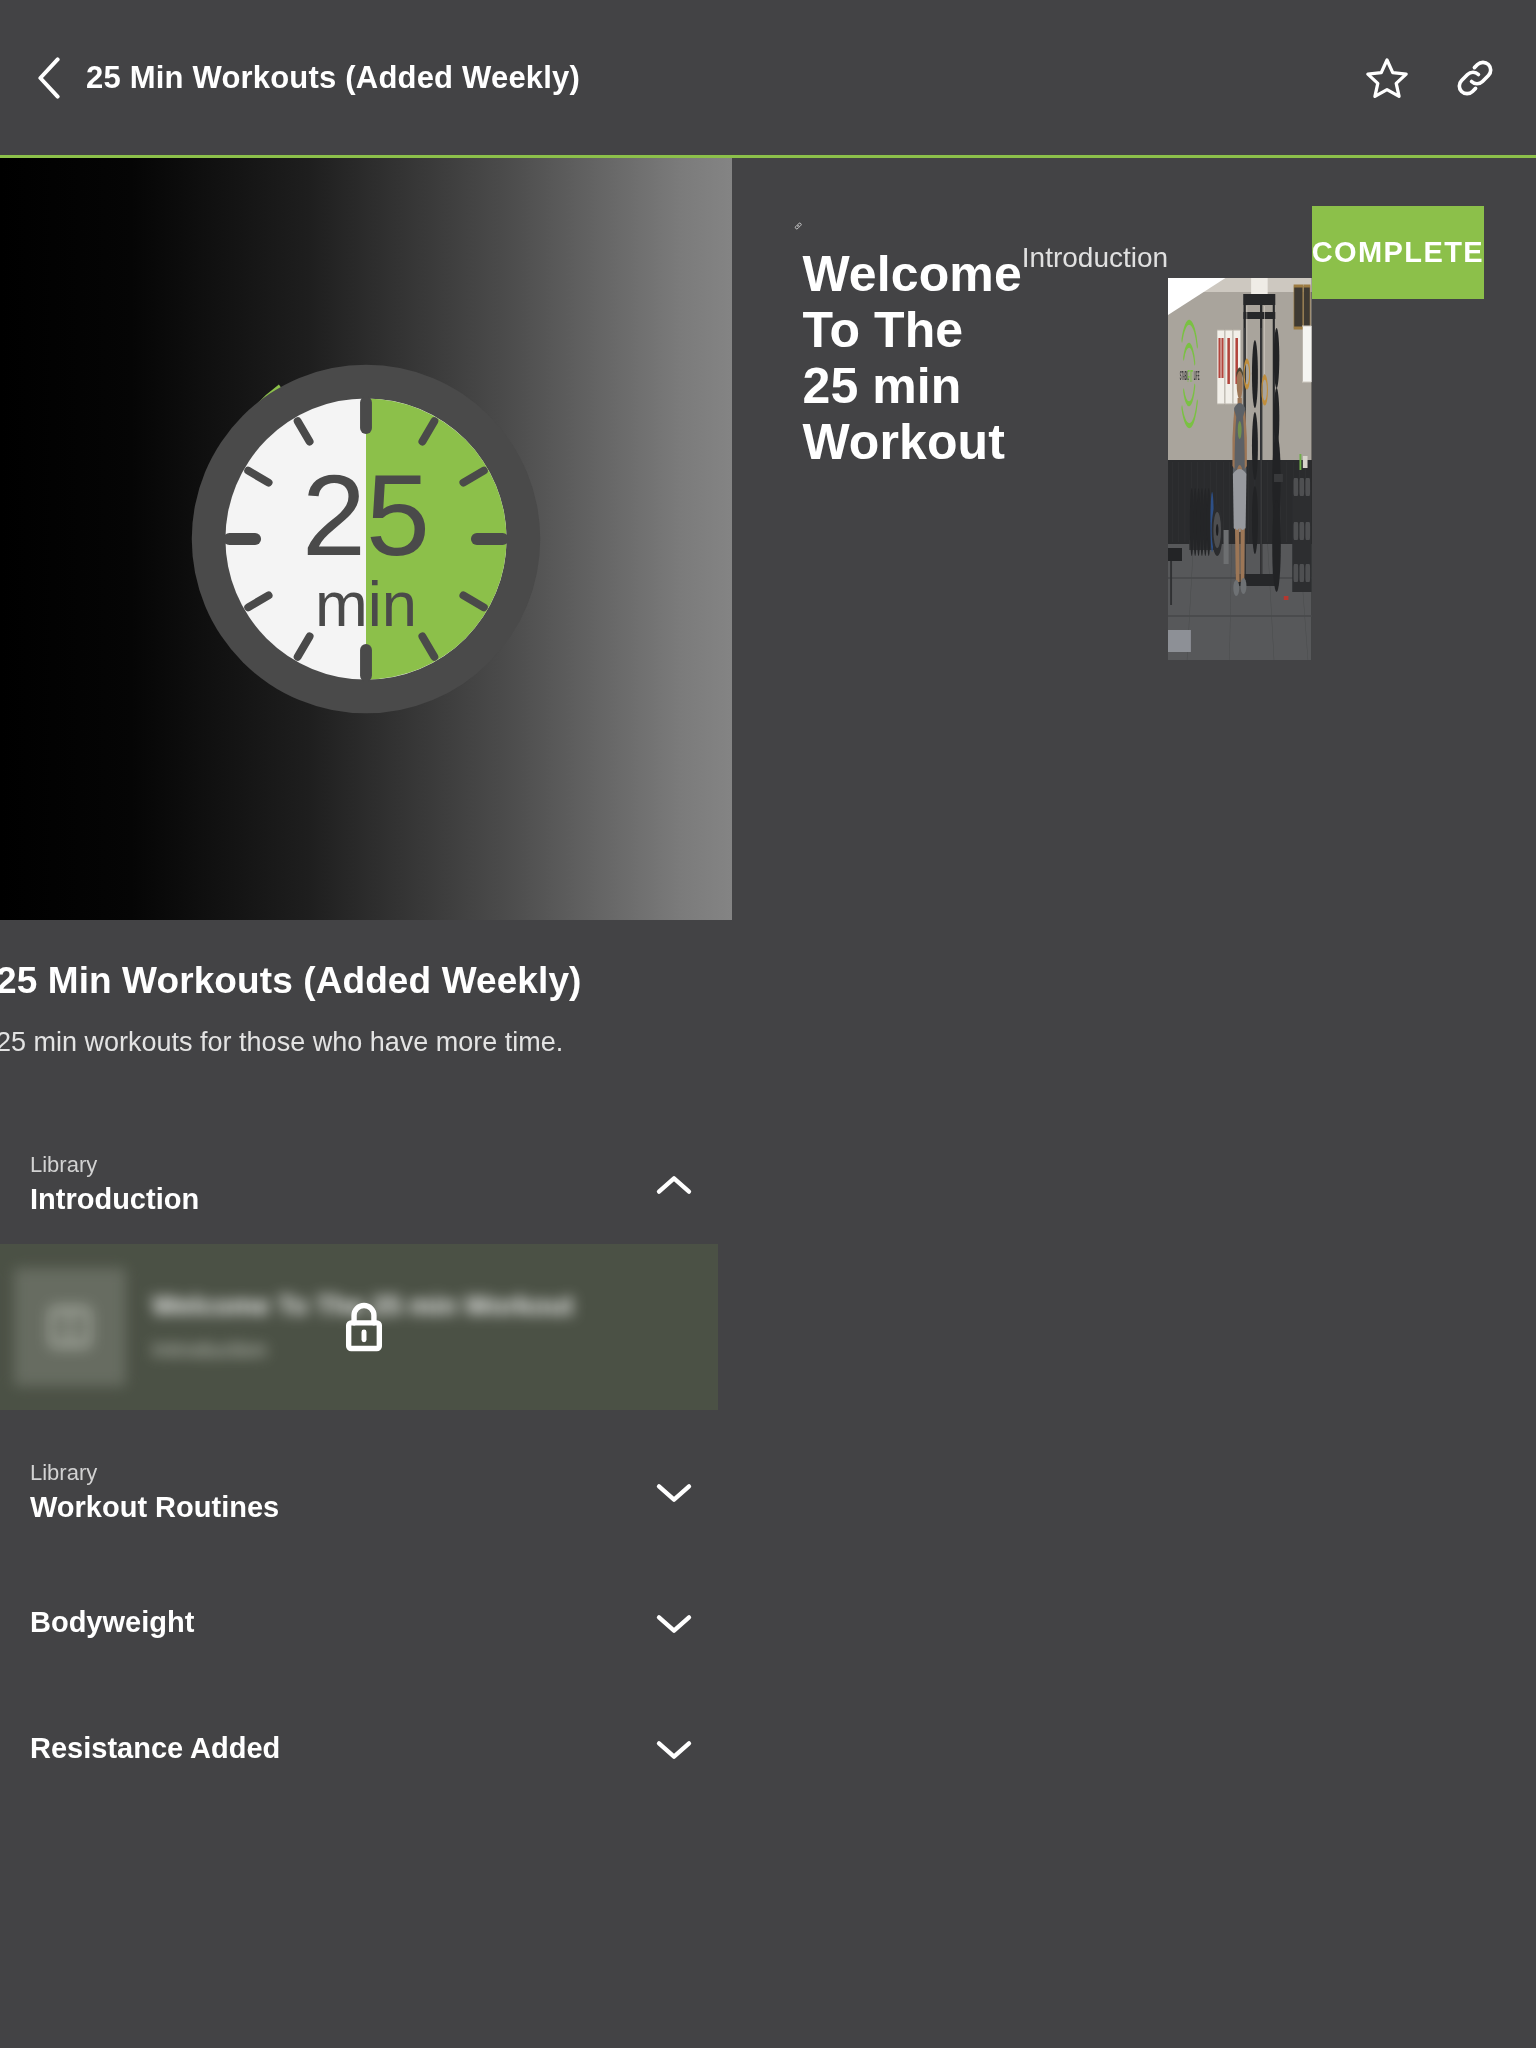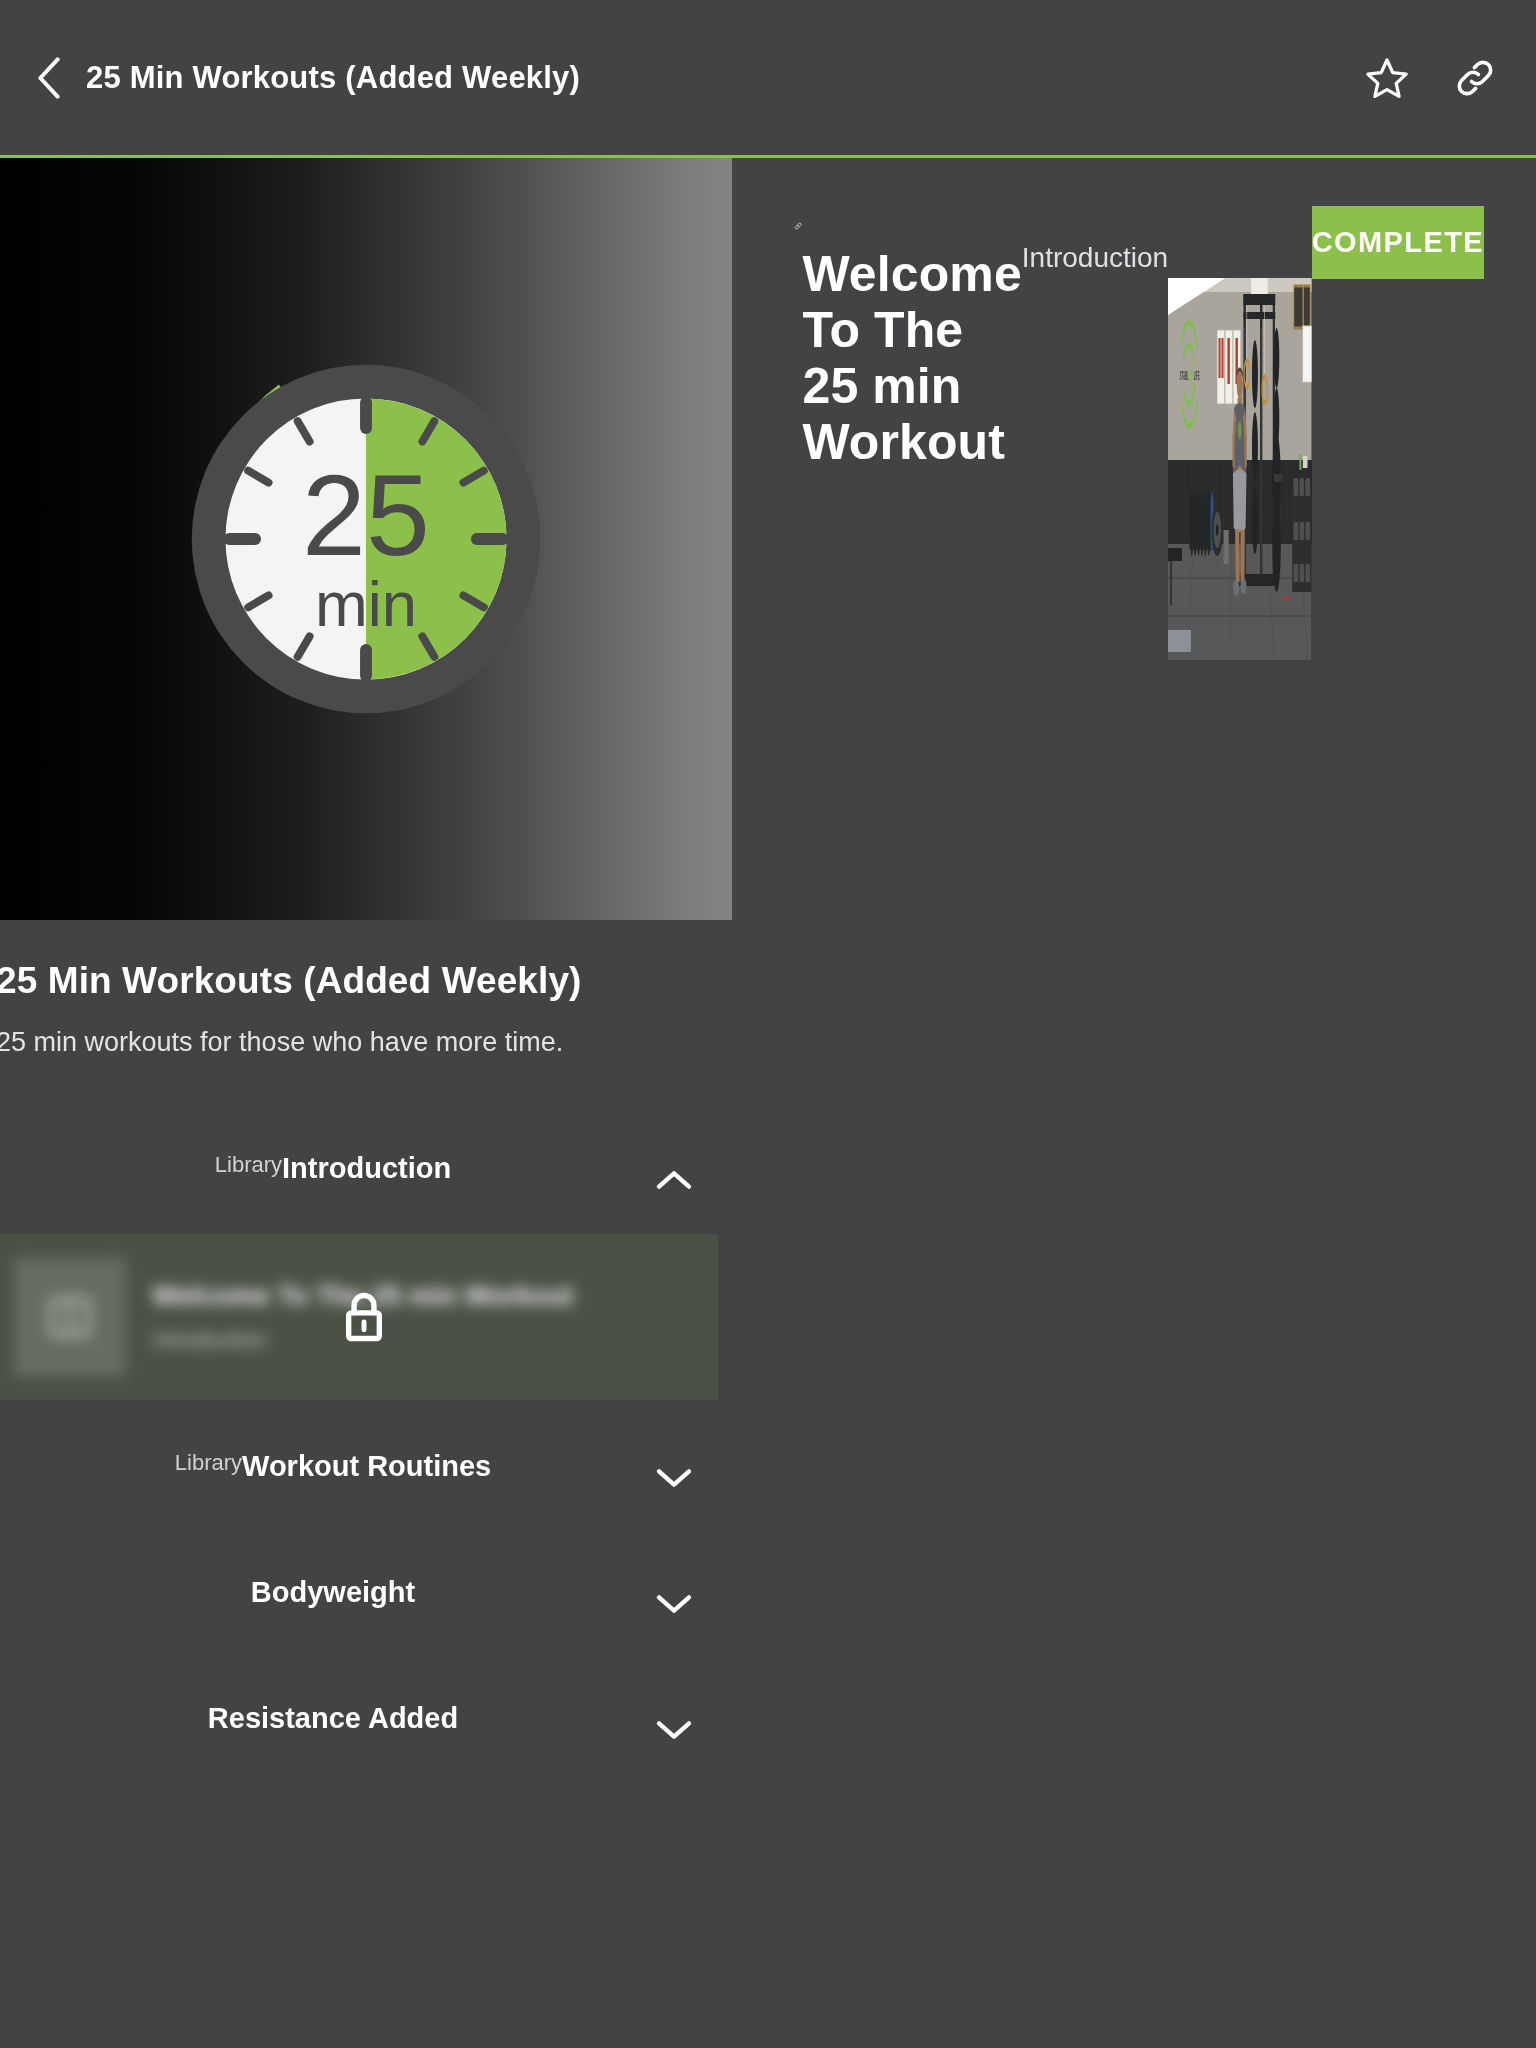--- a/index.html
+++ b/index.html
@@ -98,21 +98,21 @@
 
   
   .sections { margin-top: 72px; }
   .section { position: relative; }
   .section-head {
     position: relative;
     padding: 18px 96px 20px 30px;
     cursor: pointer;
     min-height: 96px;
     display: flex;
-    flex-direction: row;
+    flex-direction: column;
     justify-content: center;
   }
   .section-eyebrow {
     color: #d2d2d2;
     font-size: 22px;
     line-height: 1.35;
     margin-bottom: 2px;
   }
   .section-name {
     color: #ffffff;
@@ -221,21 +221,21 @@
     position: absolute;
     left: 50%; top: 50%;
     transform: translate(-50%, -50%);
     width: 64px; height: 72px;
     pointer-events: none;
   }
 
   .right-spacer { flex: 1 1 auto; }
   .complete-btn {
     width: 677px;
-    height: 73px;
+    height: 93px;
     background: #8CC04A;
     border: none;
     color: #ffffff;
     font-family: "Liberation Sans", sans-serif;
     font-size: 29px;
     font-weight: bold;
     letter-spacing: 1.4px;
     cursor: pointer;
     margin-bottom: 44px;
     display: flex;

